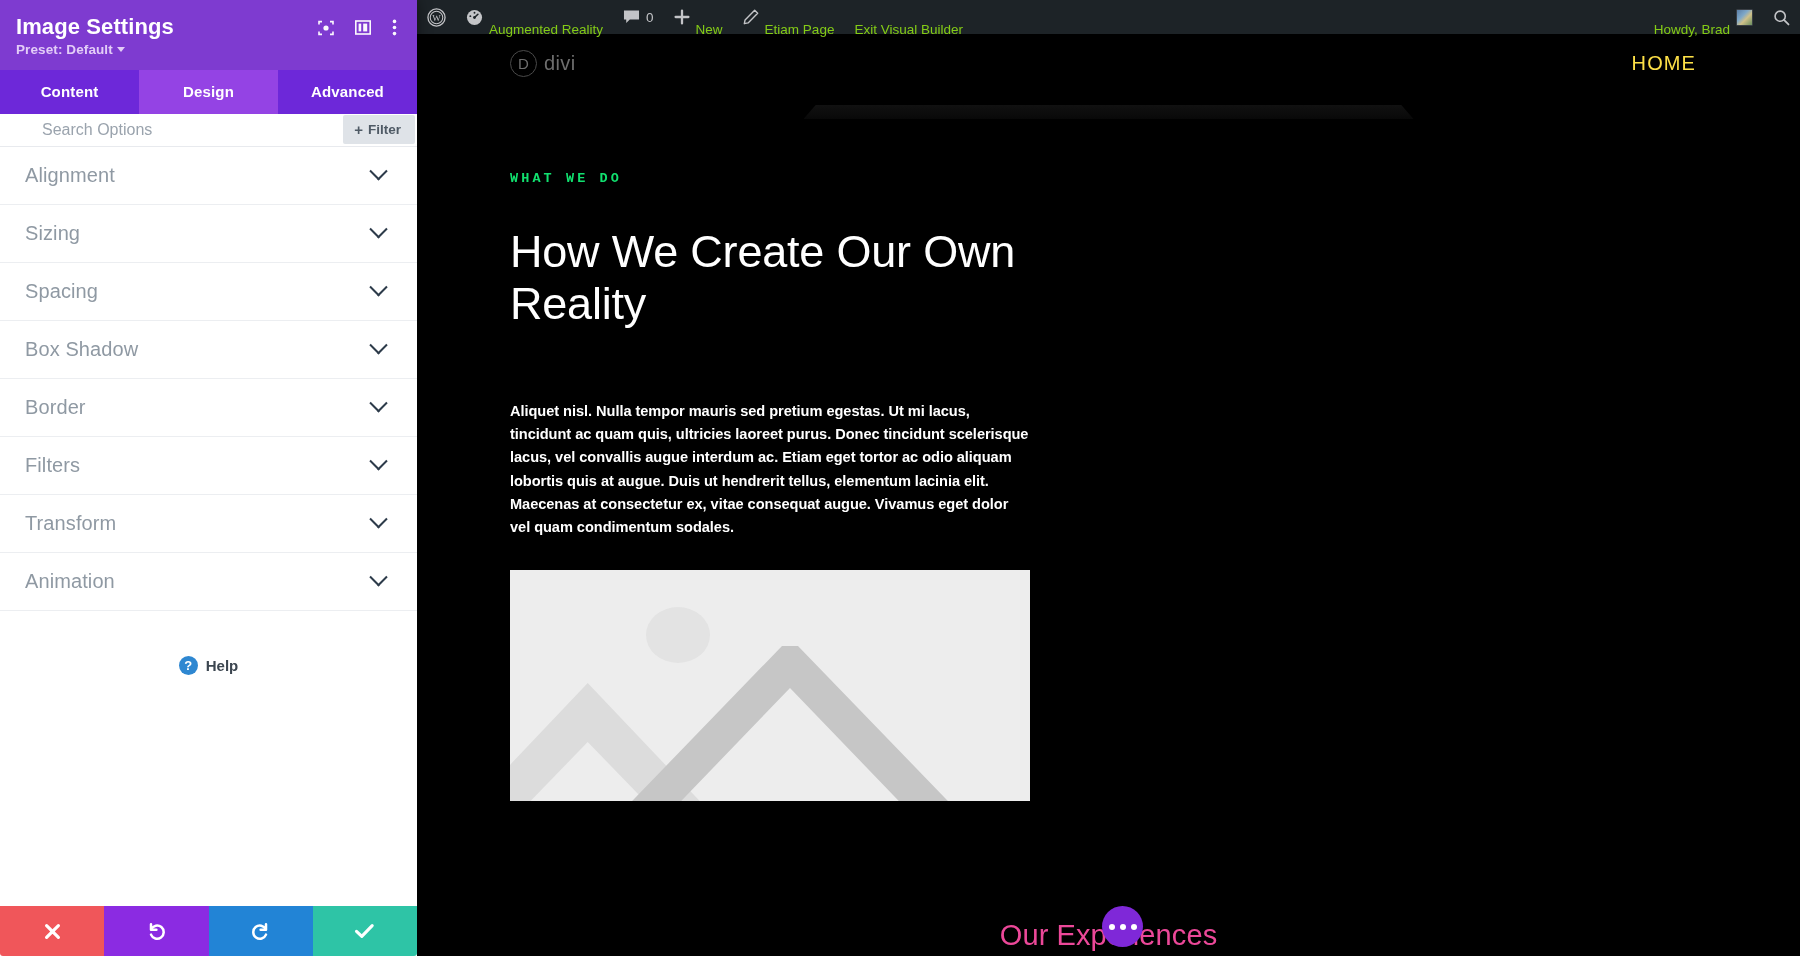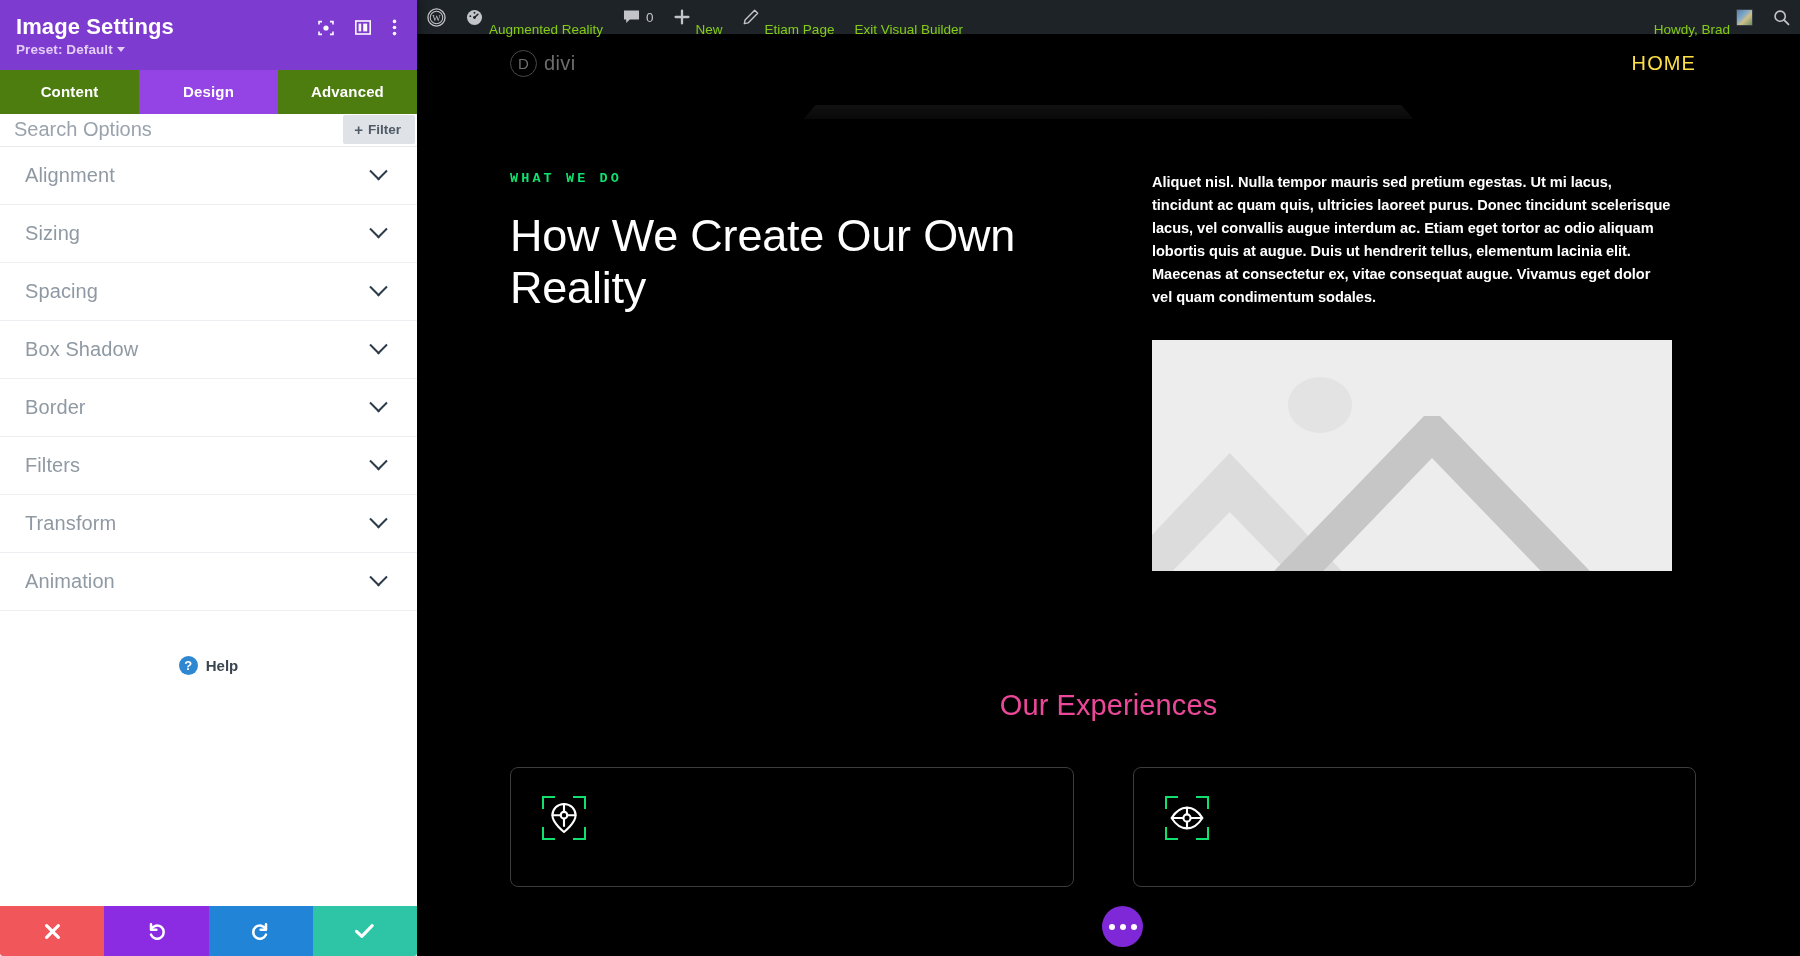--- a/index.html
+++ b/index.html
@@ -40,38 +40,38 @@
     margin-top: 6px; letter-spacing: .1px;
   }
   .preset-caret {
     display: inline-block; margin-left: 4px;
     border-left: 4px solid transparent; border-right: 4px solid transparent;
     border-top: 5px solid #e3cdf7; vertical-align: 2px;
   }
   .header-icons { display: flex; align-items: center; gap: 21px; padding-top: 5px; }
   .hicon { cursor: pointer; line-height: 0; opacity: .97; }
 
-  .panel-tabs { display: flex; background: #4d7c0f; flex: none; }
+  .panel-tabs { display: flex; background: #6d28d9; flex: none; }
   .panel-tab {
     flex: 1; text-align: center;
     padding: 13px 0 14px;
     color: #fff; font-size: 15px; font-weight: bold;
     cursor: pointer; letter-spacing: .15px;
   }
   .panel-tab.active { background: #9443e4; }
 
   .search-row {
     display: flex; align-items: center;
     border-bottom: 1px solid #e8eaee;
     background: #fff; flex: none;
     height: 33px;
   }
   .search-input {
     flex: 1; border: none; outline: none;
-    padding: 0 14px; font-size: 20px;
+    padding: 0 42px; font-size: 16px;
     color: #5b6570; background: transparent;
     font-family: "Liberation Sans", sans-serif;
   }
   .search-input::placeholder { color: #9aa3ad; }
   .filter-btn {
     background: #dfe3e8; color: #4f5a65;
     font-size: 13.5px; font-weight: bold;
     padding: 7px 14px 7px 11px;
     margin-right: 2px; border-radius: 2px;
     cursor: pointer; display: flex; align-items: center; gap: 5px;
@@ -164,31 +164,31 @@
   .nav-home { color: #fde047; font-size: 20px; letter-spacing: 1.1px; cursor: pointer; }
 
   .ghost-bar {
     margin: 12px auto 0; width: 610px; height: 14px;
     background: linear-gradient(180deg,#141414,#0a0a0a);
     clip-path: polygon(2% 0,98% 0,100% 100%,0% 100%);
     opacity: .85;
   }
 
   .hero {
-    display: flex; padding: 52px 104px 0 93px; gap: 102px;
+    display: flex; padding: 52px 104px 0 93px; gap: 70px; flex-direction: column;
   }
   .hero-left { width: 540px; flex: none; }
   .eyebrow {
     color: #11e06f; font-size: 13.5px; font-weight: bold;
     letter-spacing: 3.1px;
     font-family: "Liberation Mono", monospace;
   }
   .hero-title {
     color: #fff; font-size: 45px; font-weight: normal;
-    line-height: 1.16; margin-top: 24px; letter-spacing: -.2px;
+    line-height: 1.16; margin-top: 40px; letter-spacing: -.2px;
   }
   .hero-right { flex: 1; max-width: 520px; }
   .hero-para {
     color: #fff; font-size: 14.6px; font-weight: bold;
     line-height: 1.58; letter-spacing: -.05px;
   }
 
   .img-placeholder {
     margin-top: 31px; width: 100%; height: 231px;
     background: #ededed; position: relative; overflow: hidden;

